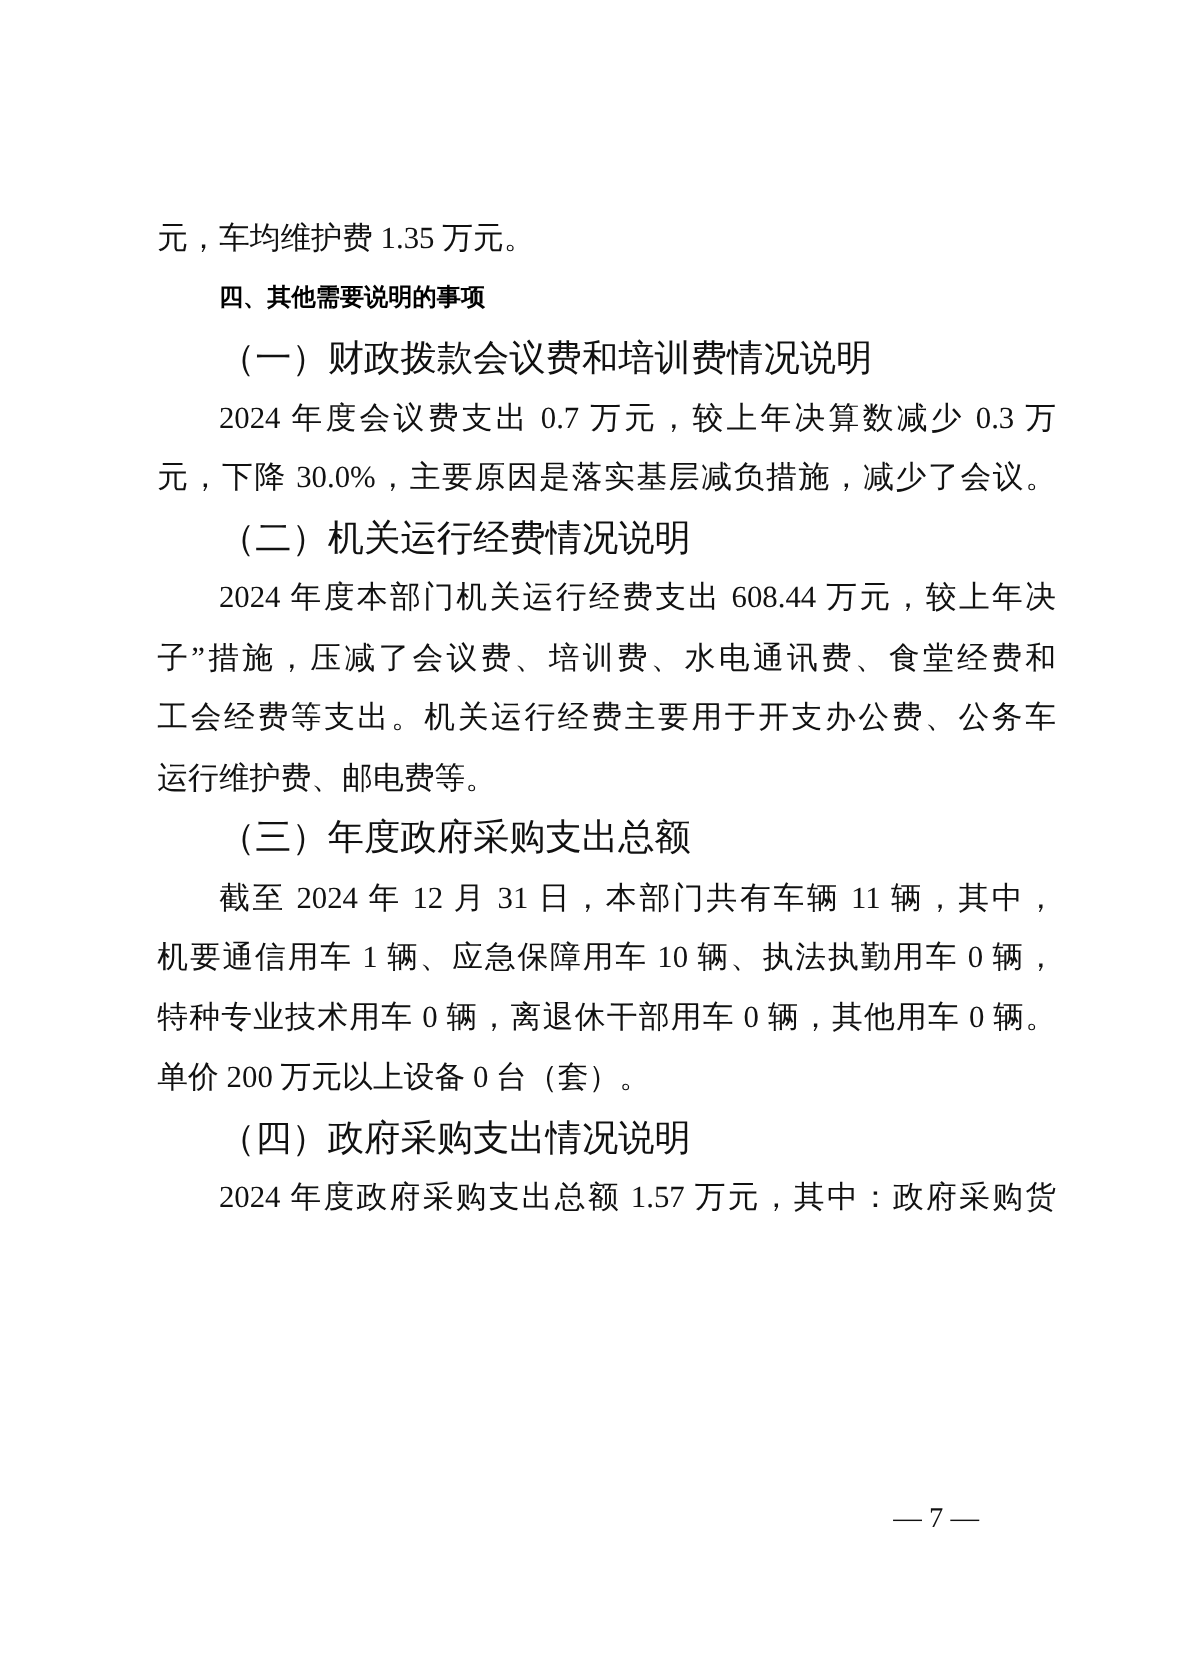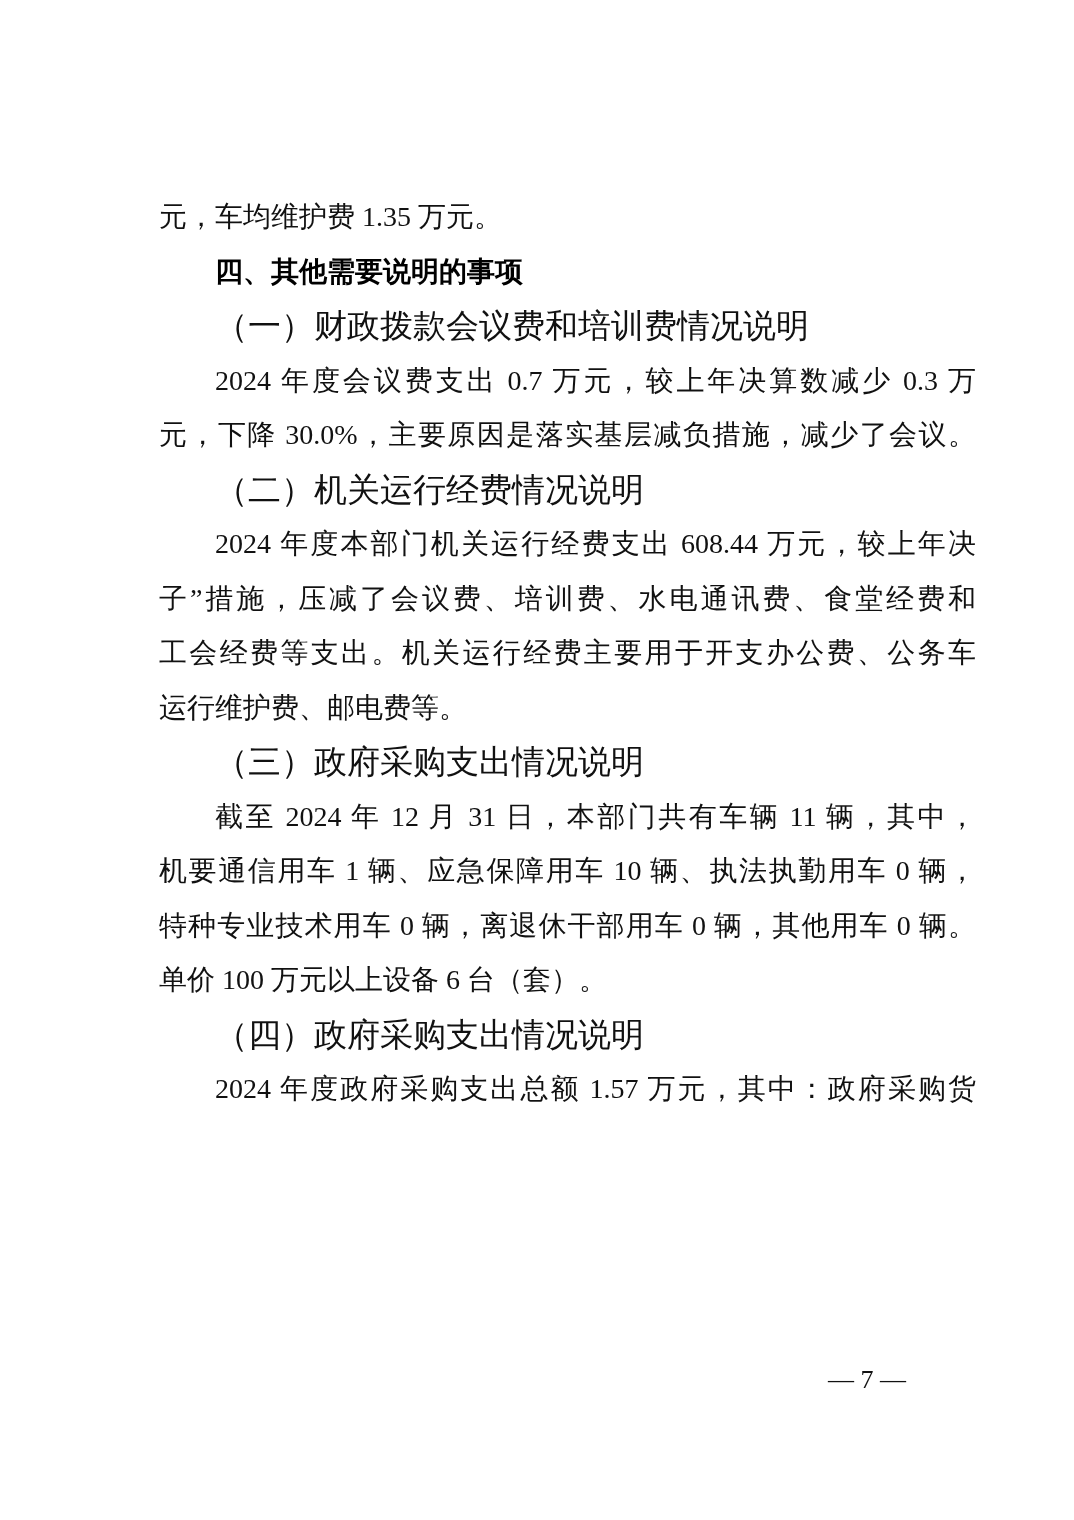--- a/index.html
+++ b/index.html
@@ -5,21 +5,20 @@
   html, body { margin: 0; padding: 0; }
   body { background: #ffffff; }
   .page {
     position: relative;
     width: 1020px;
     height: 1520px;
     background: #ffffff;
     overflow: hidden;
     font-family: "Liberation Serif", serif;
     color: #111111;
-    margin-left: 16px;
   }
   .doc {
     position: absolute;
     left: 143px;
     top: 190px;
     width: 817px;
   }
   .line {
     font-family: "Liberation Serif", serif;
     font-size: 28px;
@@ -27,23 +26,23 @@
     line-height: 54.5px;
     white-space: normal;
     color: #111111;
   }
   .indent { text-indent: 56px; }
   .fill {
     text-align: justify;
     text-align-last: justify;
   }
   .h1 {
-    font-family: Liberation Sans, sans-serif;
+    font-family: Liberation Mono, monospace;
     font-weight: bold;
-    font-size: 28px;
+    font-size: 22px;
     color: #000000;
   }
   .h2 {
     font-size: 33px;
   }
   .footer {
     position: absolute;
     top: 1360px;
     right: 130px;
     height: 40px;
@@ -62,22 +61,22 @@
     <div class="line">元，车均维护费 1.35 万元。</div>
     <div class="line h1 indent">四、其他需要说明的事项</div>
     <div class="line h2 indent">（一）财政拨款会议费和培训费情况说明</div>
     <div class="line indent fill">2024 年度会议费支出 0.7 万元，较上年决算数减少 0.3 万</div>
     <div class="line fill">元，下降 30.0%，主要原因是落实基层减负措施，减少了会议。</div>
     <div class="line h2 indent">（二）机关运行经费情况说明</div>
     <div class="line indent fill">2024 年度本部门机关运行经费支出 608.44 万元，较上年决</div>
     <div class="line fill">子”措施，压减了会议费、培训费、水电通讯费、食堂经费和</div>
     <div class="line fill">工会经费等支出。机关运行经费主要用于开支办公费、公务车</div>
     <div class="line">运行维护费、邮电费等。</div>
-    <div class="line h2 indent">（三）政府采购支出情况说明</div>
+    <div class="line h2 indent">（三）年度政府采购支出总额</div>
     <div class="line indent fill">截至 2024 年 12 月 31 日，本部门共有车辆 11 辆，其中，</div>
     <div class="line fill">机要通信用车 1 辆、应急保障用车 10 辆、执法执勤用车 0 辆，</div>
     <div class="line fill">特种专业技术用车 0 辆，离退休干部用车 0 辆，其他用车 0 辆。</div>
-    <div class="line">单价 100 万元以上设备 6 台（套）。</div>
+    <div class="line">单价 200 万元以上设备 0 台（套）。</div>
     <div class="line h2 indent">（四）政府采购支出情况说明</div>
     <div class="line indent fill">2024 年度政府采购支出总额 1.57 万元，其中：政府采购货</div>
   </main>
   <div class="footer">— 7 —</div>
 </div>
 
 </body></html>

